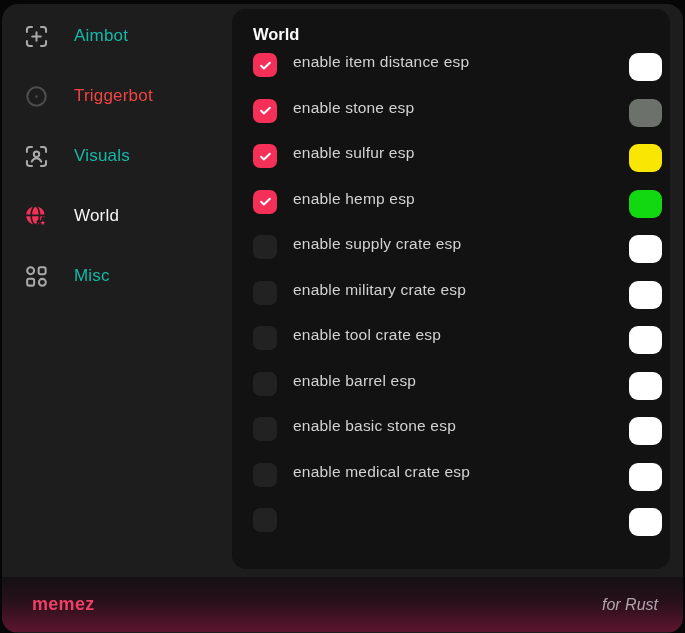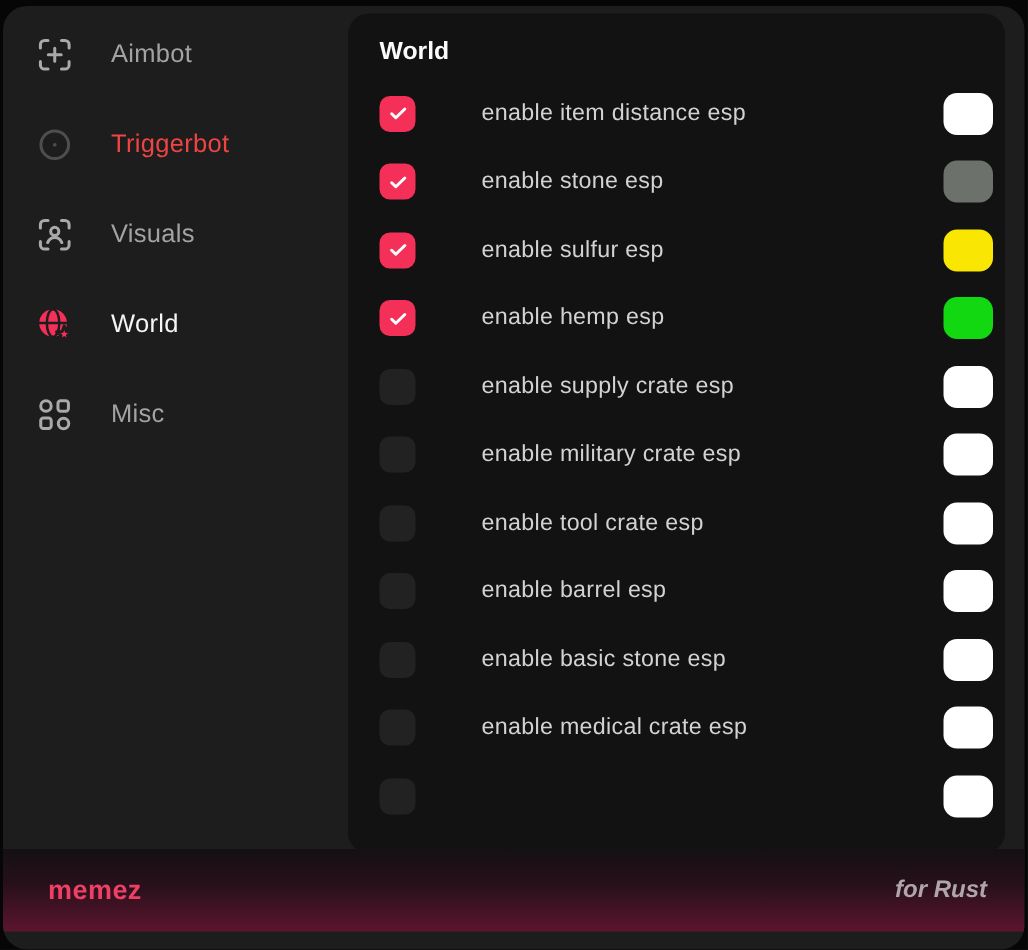--- a/index.html
+++ b/index.html
@@ -13,56 +13,56 @@
     background:#1d1d1d;border-radius:16px;overflow:hidden;
   }
   
   .sidebar{position:absolute;left:0;top:2px;width:230px;}
   .side-item{
     height:60px;display:flex;align-items:center;padding-left:21px;gap:24px;
     cursor:pointer;user-select:none;
   }
   .side-item .icon{width:27px;height:27px;flex:0 0 27px;display:flex;align-items:center;justify-content:center;}
   .side-item .icon svg{width:27px;height:27px;stroke:#a9a9a9;fill:none;stroke-width:1.8;stroke-linecap:round;stroke-linejoin:round;}
-  .side-item .lbl{font-size:17px;color:#a3a3a3;letter-spacing:.2px;}
+  .side-item .lbl{font-size:17px;color:#14b8a6;letter-spacing:.2px;}
   .side-item.disabled .lbl{color:#ef4444;}
   .side-item.disabled .icon svg{stroke:#4e4e4e;}
   .side-item.disabled .icon svg .dotfill{fill:#4e4e4e;}
   .side-item .icon svg .dotfill{fill:#a9a9a9;}
   .side-item.active .lbl{color:#f5f5f5;font-weight:500;}
   
   .panel{
     position:absolute;left:230px;top:5px;width:438px;height:560px;
     background:#121212;border-radius:14px;overflow:hidden;
   }
   .panel-title{
     margin:14px 0 0 21px;font-size:16.5px;font-weight:600;color:#fafafa;height:22px;line-height:22px;
   }
   .rows{margin-top:8px;}
-  .row{height:45.5px;display:flex;align-items:center;padding:0 8px 0 21px;gap:28px;}
+  .row{height:45.5px;display:flex;align-items:flex-start;padding:0 8px 0 21px;}
   .checkbox{
     width:24px;height:24px;border-radius:7px;background:#222222;flex:0 0 24px;
     display:flex;align-items:center;justify-content:center;cursor:pointer;
   }
   .checkbox.checked{background:#f43059;}
   .checkbox svg{width:15px;height:15px;display:none;}
   .checkbox.checked svg{display:block;}
   .row .lbl{margin-left:16px;font-size:15.5px;color:#d2d2d2;flex:1;letter-spacing:.2px;}
   .swatch{
     width:33px;height:28px;border-radius:9px;flex:0 0 33px;cursor:pointer;border:none;padding:0;
   }
   
   .footer{
-    position:absolute;left:0;right:0;bottom:12px;height:55px;
+    position:absolute;left:0;right:0;bottom:1px;height:55px;
     background:linear-gradient(180deg,#141013 0%,#26101a 42%,#5c152e 100%);
     display:flex;align-items:center;justify-content:space-between;
     padding:0 25px 0 30px;box-sizing:border-box;
   }
   .brand{font-size:18px;font-weight:700;color:#ee3f64;letter-spacing:.3px;}
-  .tagline{font-size:16px;font-weight:700;font-style:italic;color:#b0a5ab;}
+  .tagline{font-size:16px;font-weight:400;font-style:italic;color:#b0a5ab;}
 </style>
 </head>
 <body>
 
 <div class="window">
 
   <nav class="sidebar">
   <div class="side-item default">
     <span class="icon">
           <svg viewBox="0 0 24 24">

